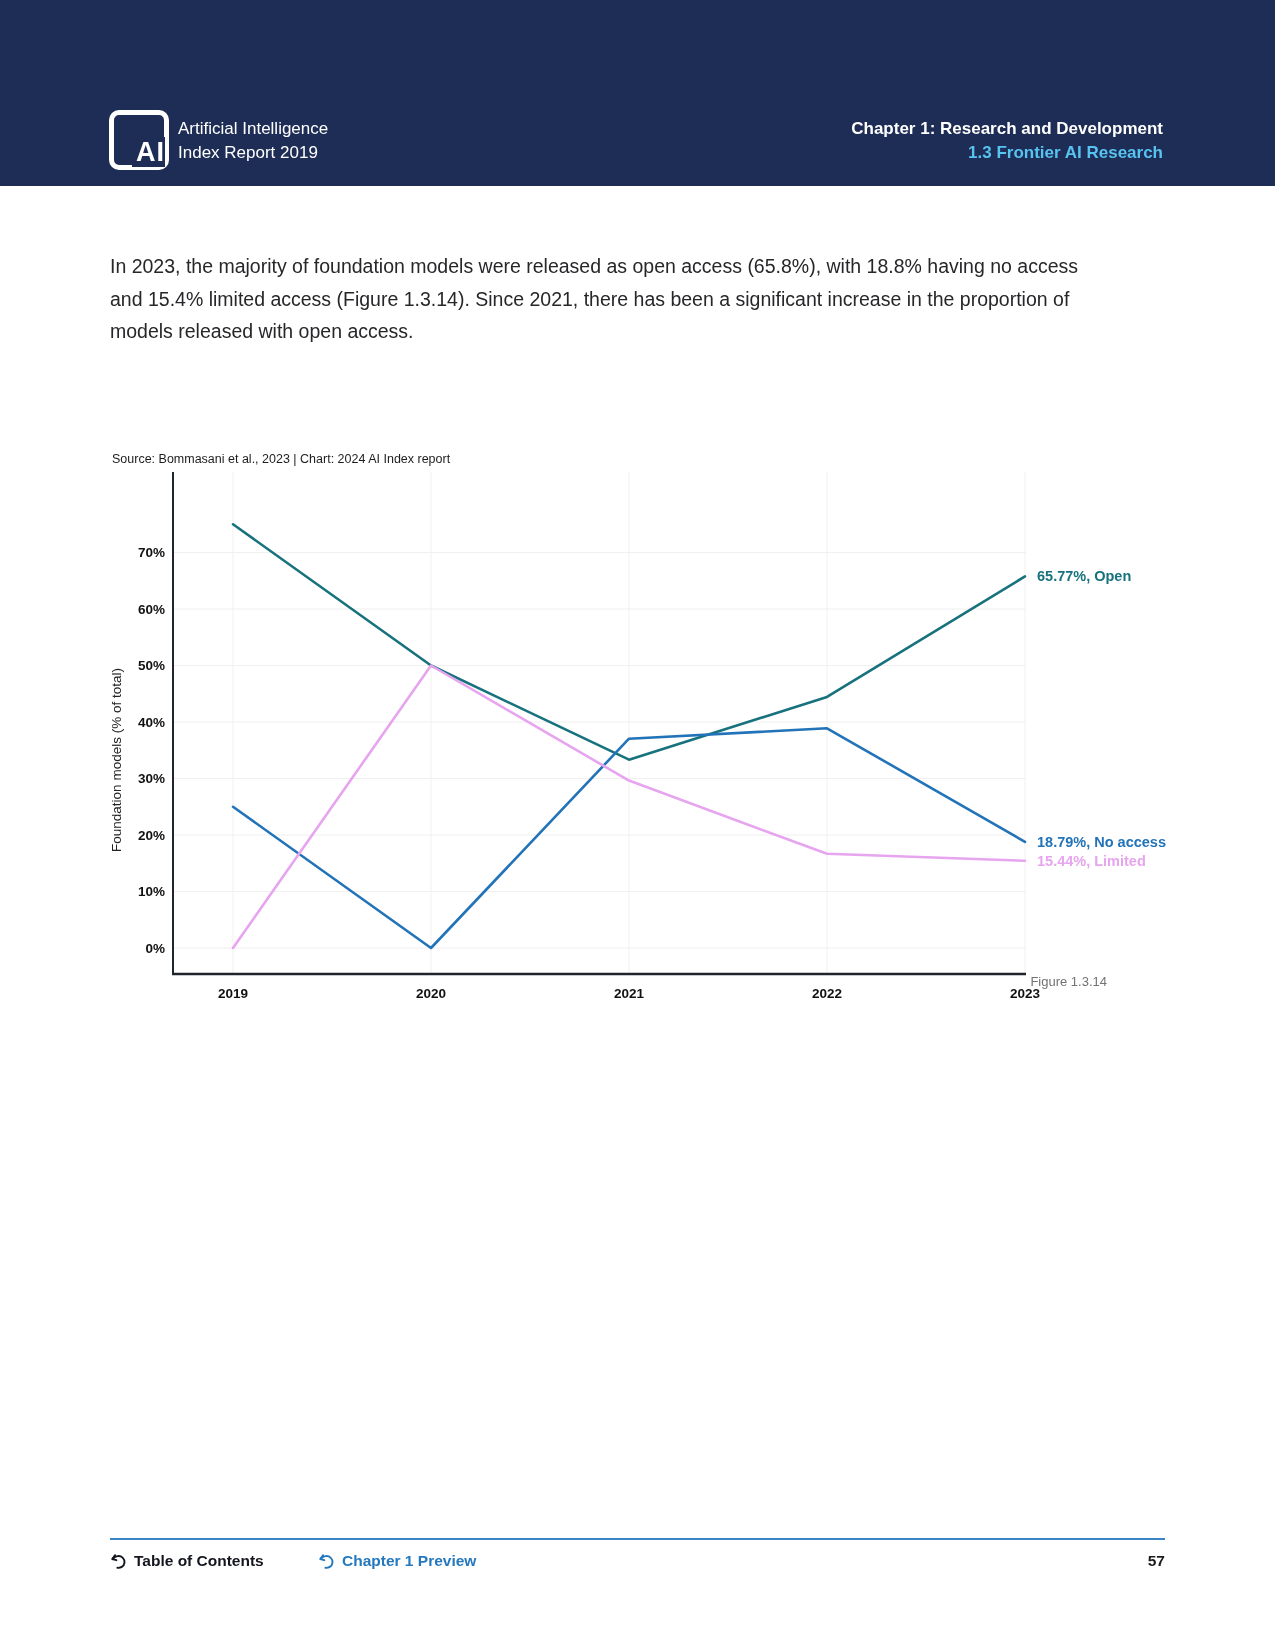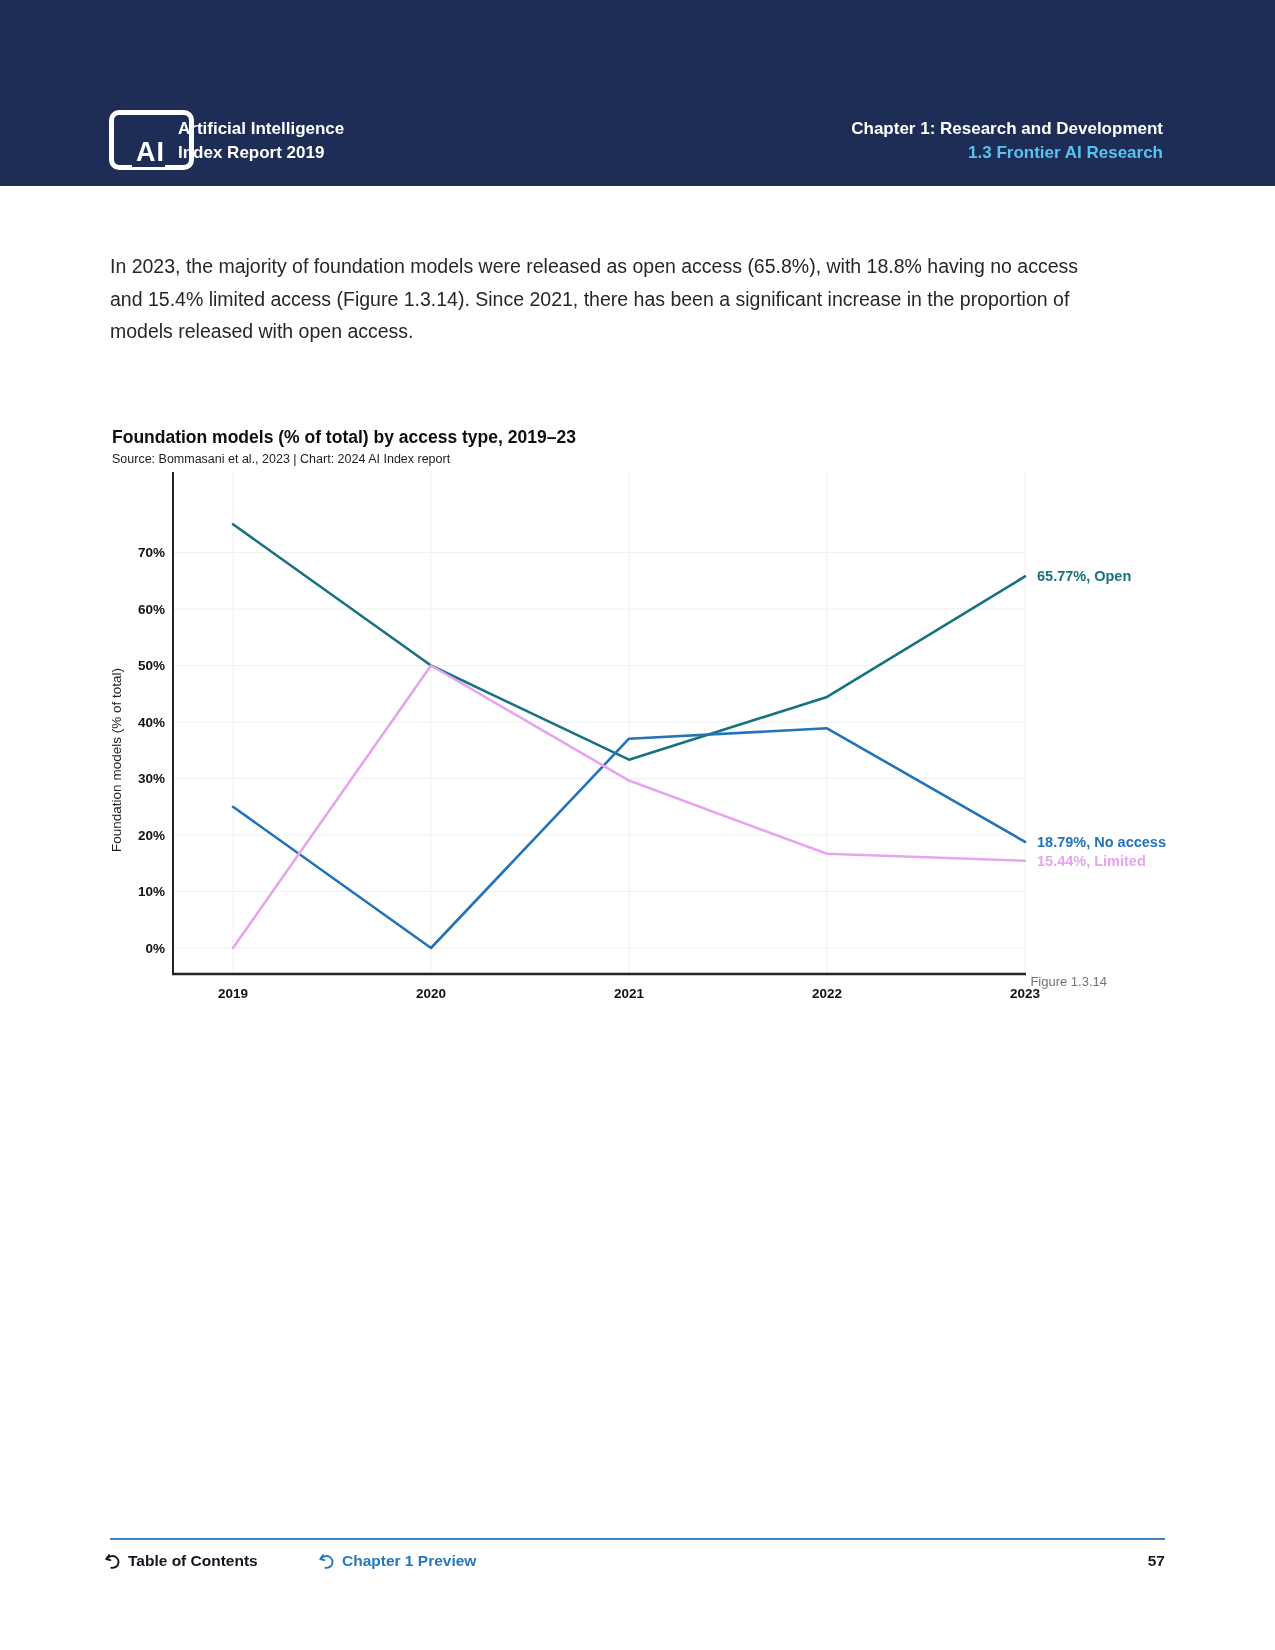--- a/index.html
+++ b/index.html
@@ -2,45 +2,45 @@
 <html><head>
 <meta charset="utf-8">
 <style>
   html,body{margin:0;padding:0;background:#ffffff;}
   .page{position:relative;width:1275px;height:1650px;background:#ffffff;overflow:hidden;
         font-family:"Liberation Sans",sans-serif;}
 
   
   .header{position:absolute;left:0;top:0;width:1275px;height:186px;background:#1E2D55;}
   .logo{position:absolute;left:109px;top:110px;width:50px;height:50px;
-        border:5px solid #ffffff;border-radius:10px;padding-left:25px;}
+        border:5px solid #ffffff;border-radius:10px;}
   .logo-text{position:absolute;left:18px;top:22px;background:#1E2D55;color:#ffffff;
         font-size:27px;font-weight:800;line-height:30px;letter-spacing:1px;padding:0 0 0 4px;}
   .brand{position:absolute;left:178px;top:117px;color:#ffffff;font-size:17px;
-        font-weight:bold;line-height:24px;}
+        font-weight:normal;line-height:24px;}
   .header-right{position:absolute;right:112px;top:117px;text-align:right;font-size:17px;
         font-weight:bold;line-height:24px;}
   .header-chapter{color:#ffffff;margin-left:24px;}
   .header-section{color:#56C3F0;}
 
   
   .para{position:absolute;left:110px;top:250px;width:980px;font-size:19.5px;
         line-height:32.5px;color:#27272a;}
 
   
   .chart-title{position:absolute;left:112px;top:427px;font-size:17.5px;font-weight:bold;color:#0d0d0d;}
   .chart-source{position:absolute;left:112px;top:452px;font-size:12.5px;color:#1d1d1d;}
   .chart-svg{position:absolute;left:105px;top:460px;}
   .figure-caption{position:absolute;right:168px;top:974px;font-size:13px;color:#737373;}
 
   
   .footer-rule{position:absolute;left:110px;top:1538px;width:1055px;height:2px;background:#3A85C6;}
   .footer-item{position:absolute;top:1552px;display:flex;align-items:center;gap:7px;
         font-size:15.5px;font-weight:bold;cursor:pointer;}
-  .footer-toc{left:104px;color:#14161F;}
+  .footer-toc{left:110px;color:#14161F;}
   .footer-preview{left:318px;color:#2478BE;justify-content:space-between;}
   .footer-page{position:absolute;top:1552px;right:110px;font-size:15.5px;font-weight:bold;color:#1b1b1b;}
   .return-icon{display:inline-block;width:17px;height:17px;}
 </style>
 </head>
 <body>
 
 <div class="page">
 
   <div class="header">
@@ -52,21 +52,20 @@
       <div>Index Report 2019</div>
     </div>
     <div class="header-right">
       <div class="header-chapter">Chapter 1: Research and Development</div>
       <div class="header-section">1.3 Frontier AI Research</div>
     </div>
   </div>
 
   <div class="para">In 2023, the majority of foundation models were released as open access (65.8%), with 18.8% having no access and 15.4% limited access (Figure 1.3.14). Since 2021, there has been a significant increase in the proportion of models released with open access.</div>
 
-  <div class="chart-title">Foundation models (% of total) by access type, 2019–23</div>
   <div class="chart-source">Source: Bommasani et al., 2023 | Chart: 2024 AI Index report</div>
   <svg class="chart-svg" width="1075" height="560" viewBox="0 0 1075 560" xmlns="http://www.w3.org/2000/svg">
       <line x1="128" y1="12" x2="128" y2="514" stroke="#F5F2F4" stroke-width="1.2"></line>
       <line x1="326" y1="12" x2="326" y2="514" stroke="#F5F2F4" stroke-width="1.2"></line>
       <line x1="524" y1="12" x2="524" y2="514" stroke="#F5F2F4" stroke-width="1.2"></line>
       <line x1="722" y1="12" x2="722" y2="514" stroke="#F5F2F4" stroke-width="1.2"></line>
       <line x1="920" y1="12" x2="920" y2="514" stroke="#F5F2F4" stroke-width="1.2"></line>
       <line x1="68" y1="488" x2="921" y2="488" stroke="#F2EFF1" stroke-width="1.2"></line>
       <text x="60" y="492.5" text-anchor="end" font-size="13.5" font-weight="600" fill="#111111" font-family="&quot;Liberation Sans&quot;,sans-serif">0%</text>
       <line x1="68" y1="431.5" x2="921" y2="431.5" stroke="#F2EFF1" stroke-width="1.2"></line>

